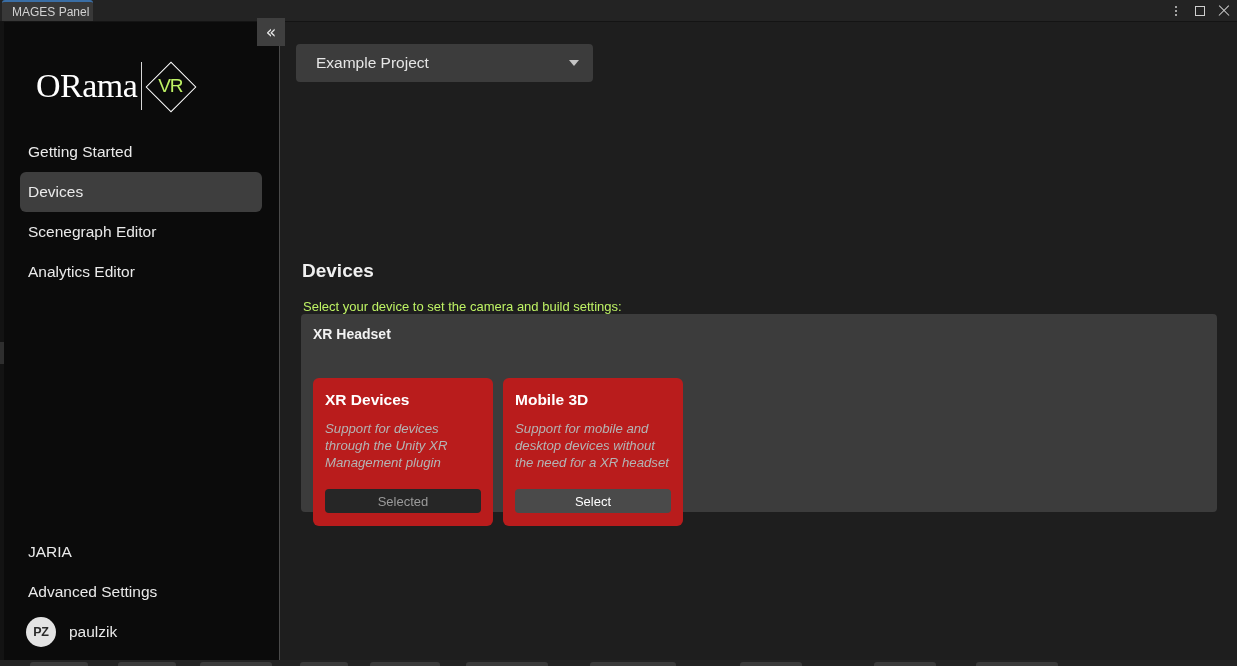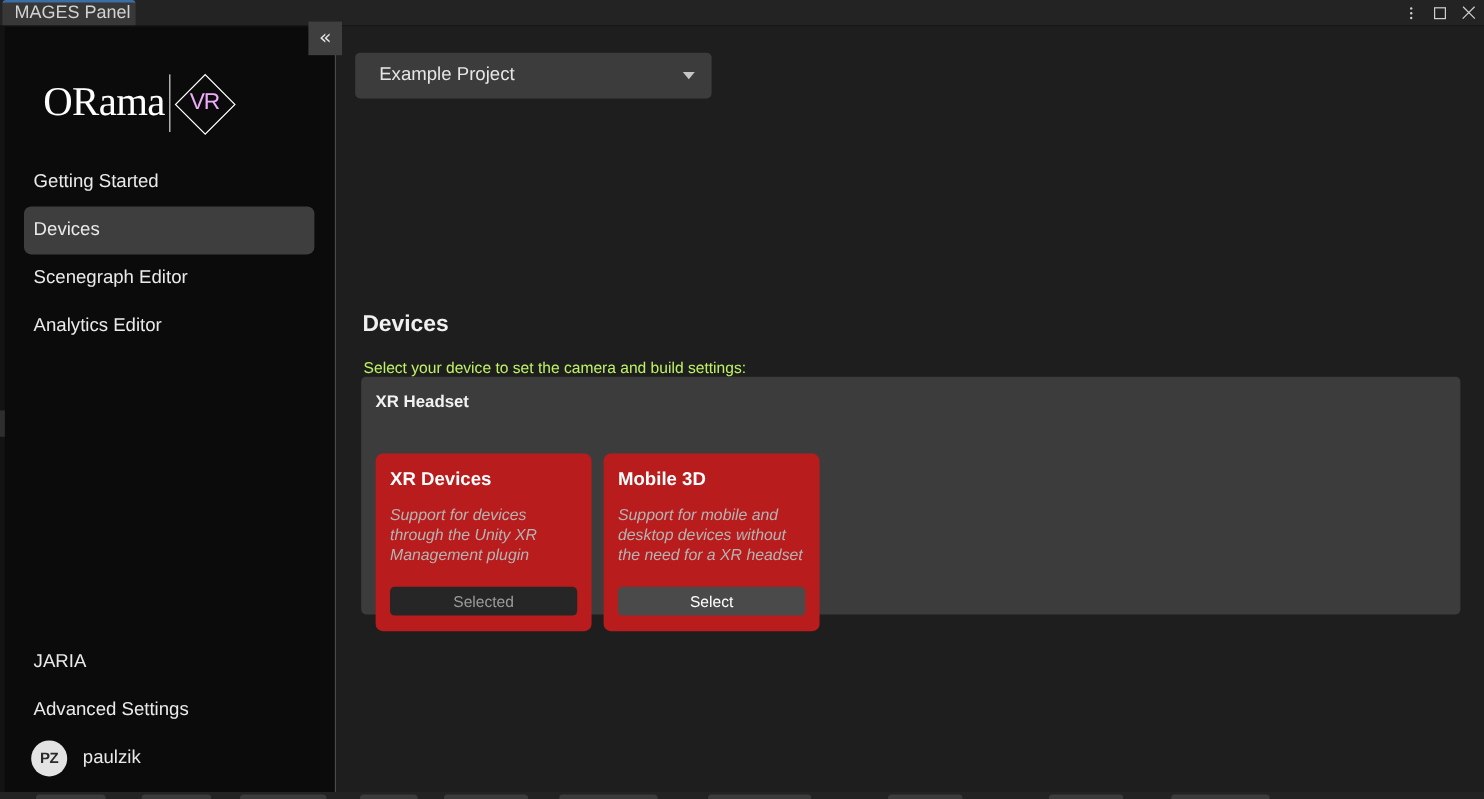--- a/index.html
+++ b/index.html
@@ -31,27 +31,28 @@
     background: #232323;
     border-bottom: 1px solid #141414;
     box-sizing: border-box;
   }
   .tab {
     position: absolute;
     left: 2px; top: 0px;
     height: 21px;
     padding: 0 4px 0 10px;
     display: flex;
+    align-items: center;
     background: #383838;
     border-top: 2px solid #3a6ea5;
     border-top-left-radius: 3px;
     border-top-right-radius: 3px;
     box-sizing: border-box;
     color: #d2d2d2;
-    font-size: 15px;
+    font-size: 12px;
     white-space: nowrap;
   }
   .win-controls {
     position: absolute;
     right: 6px; top: 0;
     height: 22px;
     display: flex;
     align-items: center;
     gap: 10px;
   }
@@ -171,21 +172,21 @@
   }
   .logo-diamond .dmd {
     position: absolute;
     left: 9px; top: 9px;
     width: 34px; height: 34px;
     border: 1.6px solid #ffffff;
     transform: rotate(45deg);
   }
   .logo-vr {
     position: relative;
-    color: #f0abfc;
+    color: #bef264;
     font-size: 19px;
     letter-spacing: -1px;
     font-family: "Liberation Sans", sans-serif;
   }
 
   
   .nav {
     position: absolute;
     left: 20px; top: 110px;
     width: 242px;

